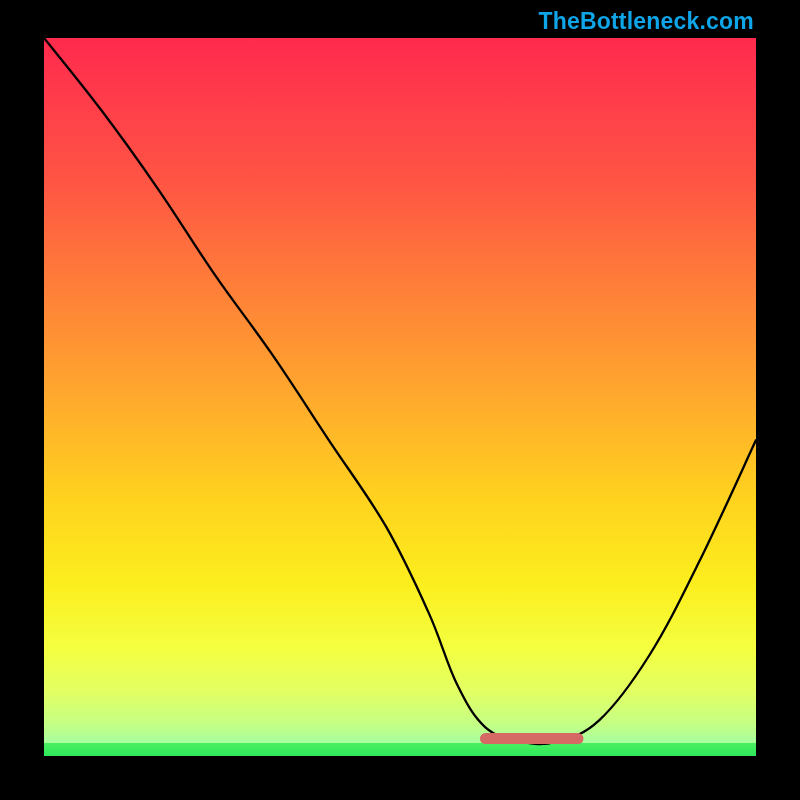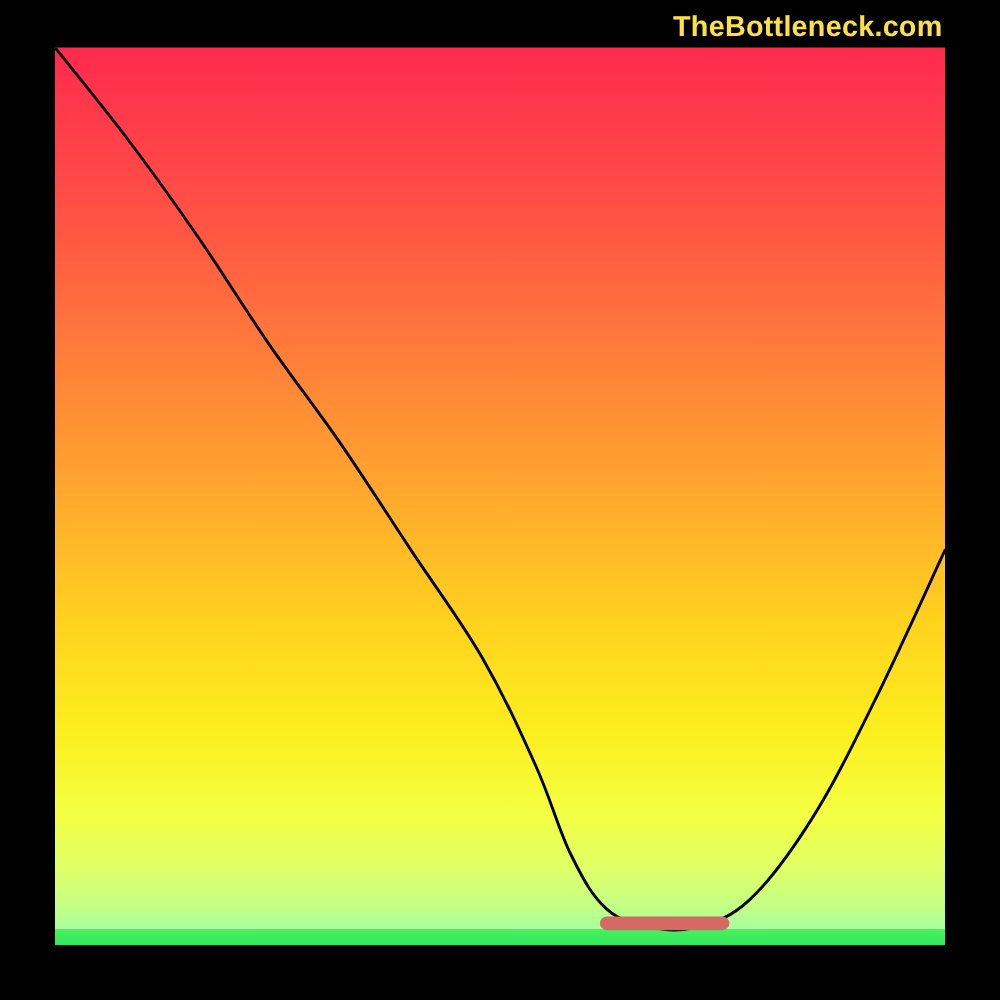--- a/index.html
+++ b/index.html
@@ -43,21 +43,21 @@
         #2fe85a 100%
       );
   }
   .watermark {
     position: absolute;
     top: 8px;
     right: 46px;
     font-family: Arial, Helvetica, sans-serif;
     font-size: 23px;
     letter-spacing: 0.2px;
-    color: #fde047;
+    color: #0ea5e9;
     font-weight: 600;
     user-select: none;
   }
   svg.curve {
     position: absolute;
     left: 0;
     top: 0;
     width: 712px;
     height: 718px;
   }

